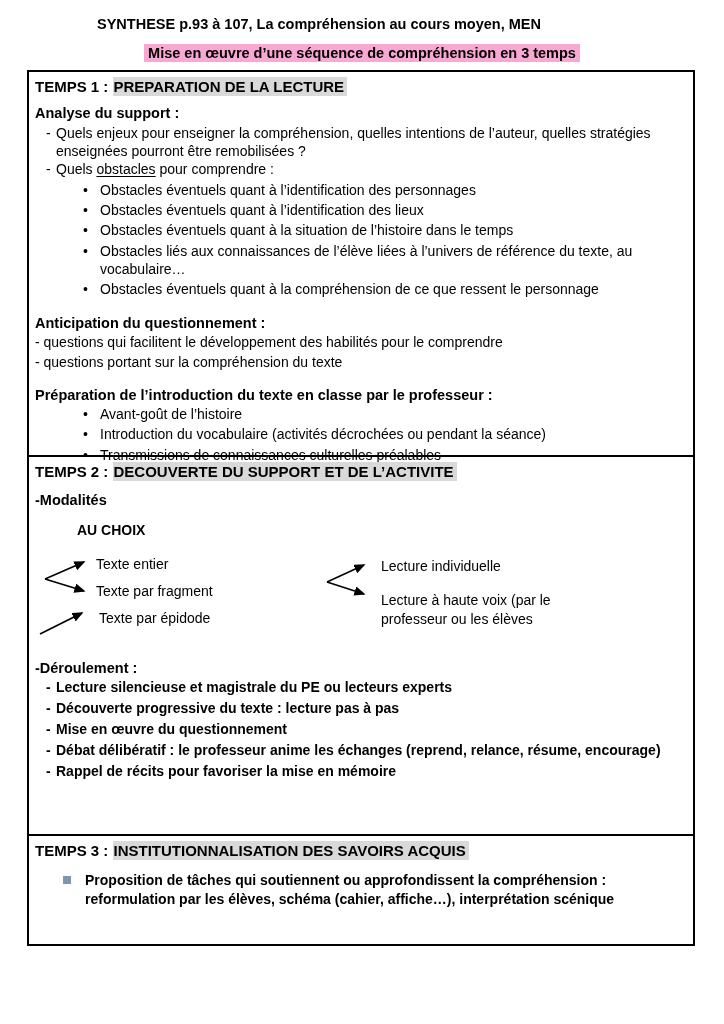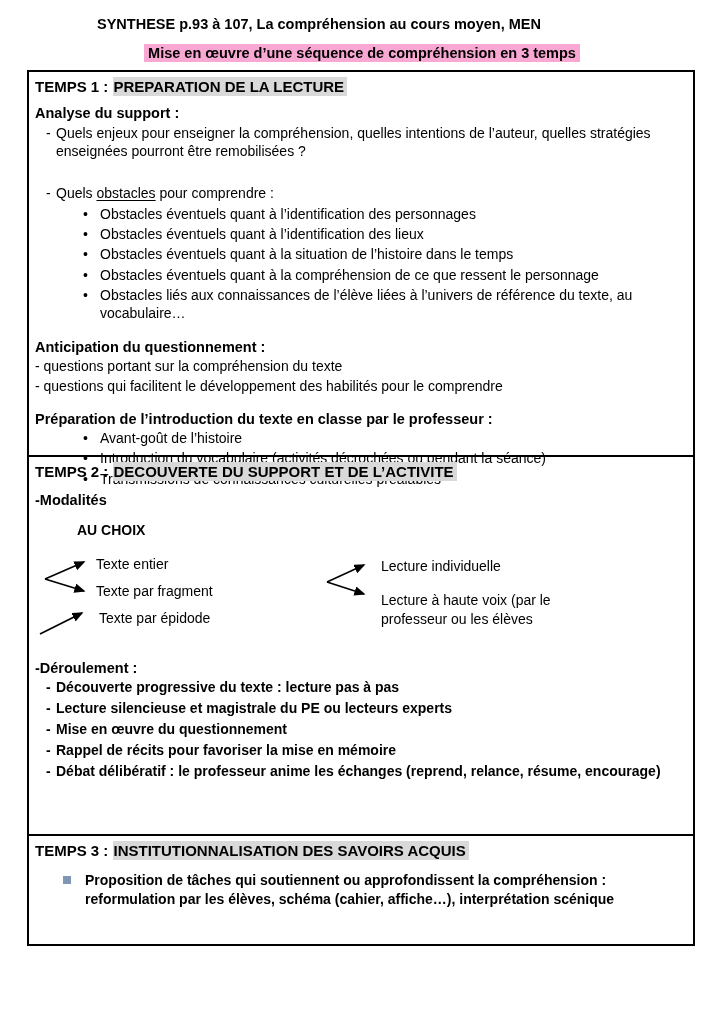--- a/index.html
+++ b/index.html
@@ -28,21 +28,21 @@
     display:flex;flex-direction:column;
   }
   .row{box-sizing:border-box;padding:4px 8px 0 6px;position:relative;}
   .row1{height:383px;}
   .row2{height:335px;border-top:2px solid #000;}
   .row3{height:110px;border-top:2px solid #000;margin-top:44px;}
   .temps-heading{font-weight:bold;font-size:15px;margin-top:2px;}
   .hl-grey{background:#d9d9d9;padding:1px 3px 1px 1px;}
   .sub-heading{font-weight:bold;font-size:14.5px;}
   .mt4{margin-top:4px;} .mt10{margin-top:10px;}
-  .mt12{margin-top:12px;} .mt14{margin-top:14px;} .mt16{margin-top:16px;} .mt24{margin-top:24px;}
+  .mt12{margin-top:12px;} .mt14{margin-top:14px;} .mt16{margin-top:16px;} .mt24{}
   .dash-item{display:flex;font-size:14px;line-height:1.28;}
   .dash-item::before{content:"-";width:21px;flex:0 0 21px;padding-left:11px;box-sizing:border-box;}
   .dash-item .txt{max-width:625px;}
   .dash-item.bold{font-weight:bold;margin-top:3px;}
   .bullet-item{display:flex;font-size:14px;line-height:1.31;margin-top:2px;}
   .bullet-item::before{content:"\2022";width:17px;flex:0 0 17px;margin-left:48px;font-size:14px;}
   .bullet-item .txt{max-width:585px;}
   .plain-line{font-size:14px;line-height:1.3;margin-top:2px;}
   u{text-underline-offset:2px;}
   .auchoix{font-weight:bold;font-size:14px;margin:14px 0 0 42px;}
@@ -83,29 +83,29 @@
     <div class="bullet-item">
         <span class="txt">Obstacles éventuels quant à l’identification des personnages</span>
       </div>
     <div class="bullet-item">
         <span class="txt">Obstacles éventuels quant à l’identification des lieux</span>
       </div>
     <div class="bullet-item">
         <span class="txt">Obstacles éventuels quant à la situation de l’histoire dans le temps</span>
       </div>
     <div class="bullet-item">
-        <span class="txt">Obstacles éventuels quant à la compréhension de ce que ressent le personnage</span>
+        <span class="txt">Obstacles liés aux connaissances de l’élève liées à l’univers de référence du texte, au vocabulaire…</span>
       </div>
     <div class="bullet-item">
-        <span class="txt">Obstacles liés aux connaissances de l’élève liées à l’univers de référence du texte, au vocabulaire…</span>
+        <span class="txt">Obstacles éventuels quant à la compréhension de ce que ressent le personnage</span>
       </div>
 
     <div class="sub-heading mt16">Anticipation du questionnement :</div>
+    <div class="plain-line">- questions qui facilitent le développement des habilités pour le comprendre</div>
     <div class="plain-line">- questions portant sur la compréhension du texte</div>
-    <div class="plain-line">- questions qui facilitent le développement des habilités pour le comprendre</div>
 
     <div class="sub-heading mt16">Préparation de l’introduction du texte en classe par le professeur :</div>
     <div class="bullet-item">
         <span class="txt">Avant-goût de l’histoire</span>
       </div>
     <div class="bullet-item">
         <span class="txt">Introduction du vocabulaire (activités décrochées ou pendant la séance)</span>
       </div>
     <div class="bullet-item">
         <span class="txt">Transmissions de connaissances culturelles préalables</span>
@@ -144,33 +144,33 @@
         </defs>
         <line x1="4" y1="26" x2="41" y2="9" stroke="#000" stroke-width="1.6" marker-end="url(#ah2)"></line>
         <line x1="4" y1="26" x2="41" y2="38" stroke="#000" stroke-width="1.6" marker-end="url(#ah2)"></line>
       </svg>
       <span class="lbl" style="left:346px;top:15px;">Lecture individuelle</span>
       <span class="lbl wrap" style="left:346px;top:49px;">Lecture à haute voix (par le professeur ou les élèves</span>
     </div>
 
     <div class="sub-heading mt14">-Déroulement :</div>
     <div class="dash-item bold">
-        <span class="txt">Découverte progressive du texte : lecture pas à pas</span>
+        <span class="txt">Lecture silencieuse et magistrale du PE ou lecteurs experts</span>
       </div>
     <div class="dash-item bold">
-        <span class="txt">Lecture silencieuse et magistrale du PE ou lecteurs experts</span>
+        <span class="txt">Découverte progressive du texte : lecture pas à pas</span>
       </div>
     <div class="dash-item bold">
         <span class="txt">Mise en œuvre du questionnement</span>
       </div>
     <div class="dash-item bold">
-        <span class="txt">Rappel de récits pour favoriser la mise en mémoire</span>
+        <span class="txt">Débat délibératif : le professeur anime les échanges (reprend, relance, résume, encourage)</span>
       </div>
     <div class="dash-item bold">
-        <span class="txt">Débat délibératif : le professeur anime les échanges (reprend, relance, résume, encourage)</span>
+        <span class="txt">Rappel de récits pour favoriser la mise en mémoire</span>
       </div>
   </div>
 
   <div class="row row3">
     <div class="temps-heading">
       <span>TEMPS 3 :</span>
       <span class="hl-grey">INSTITUTIONNALISATION DES SAVOIRS ACQUIS</span>
     </div>
     <div class="t3-item">
       <span class="sq-bullet"></span>

